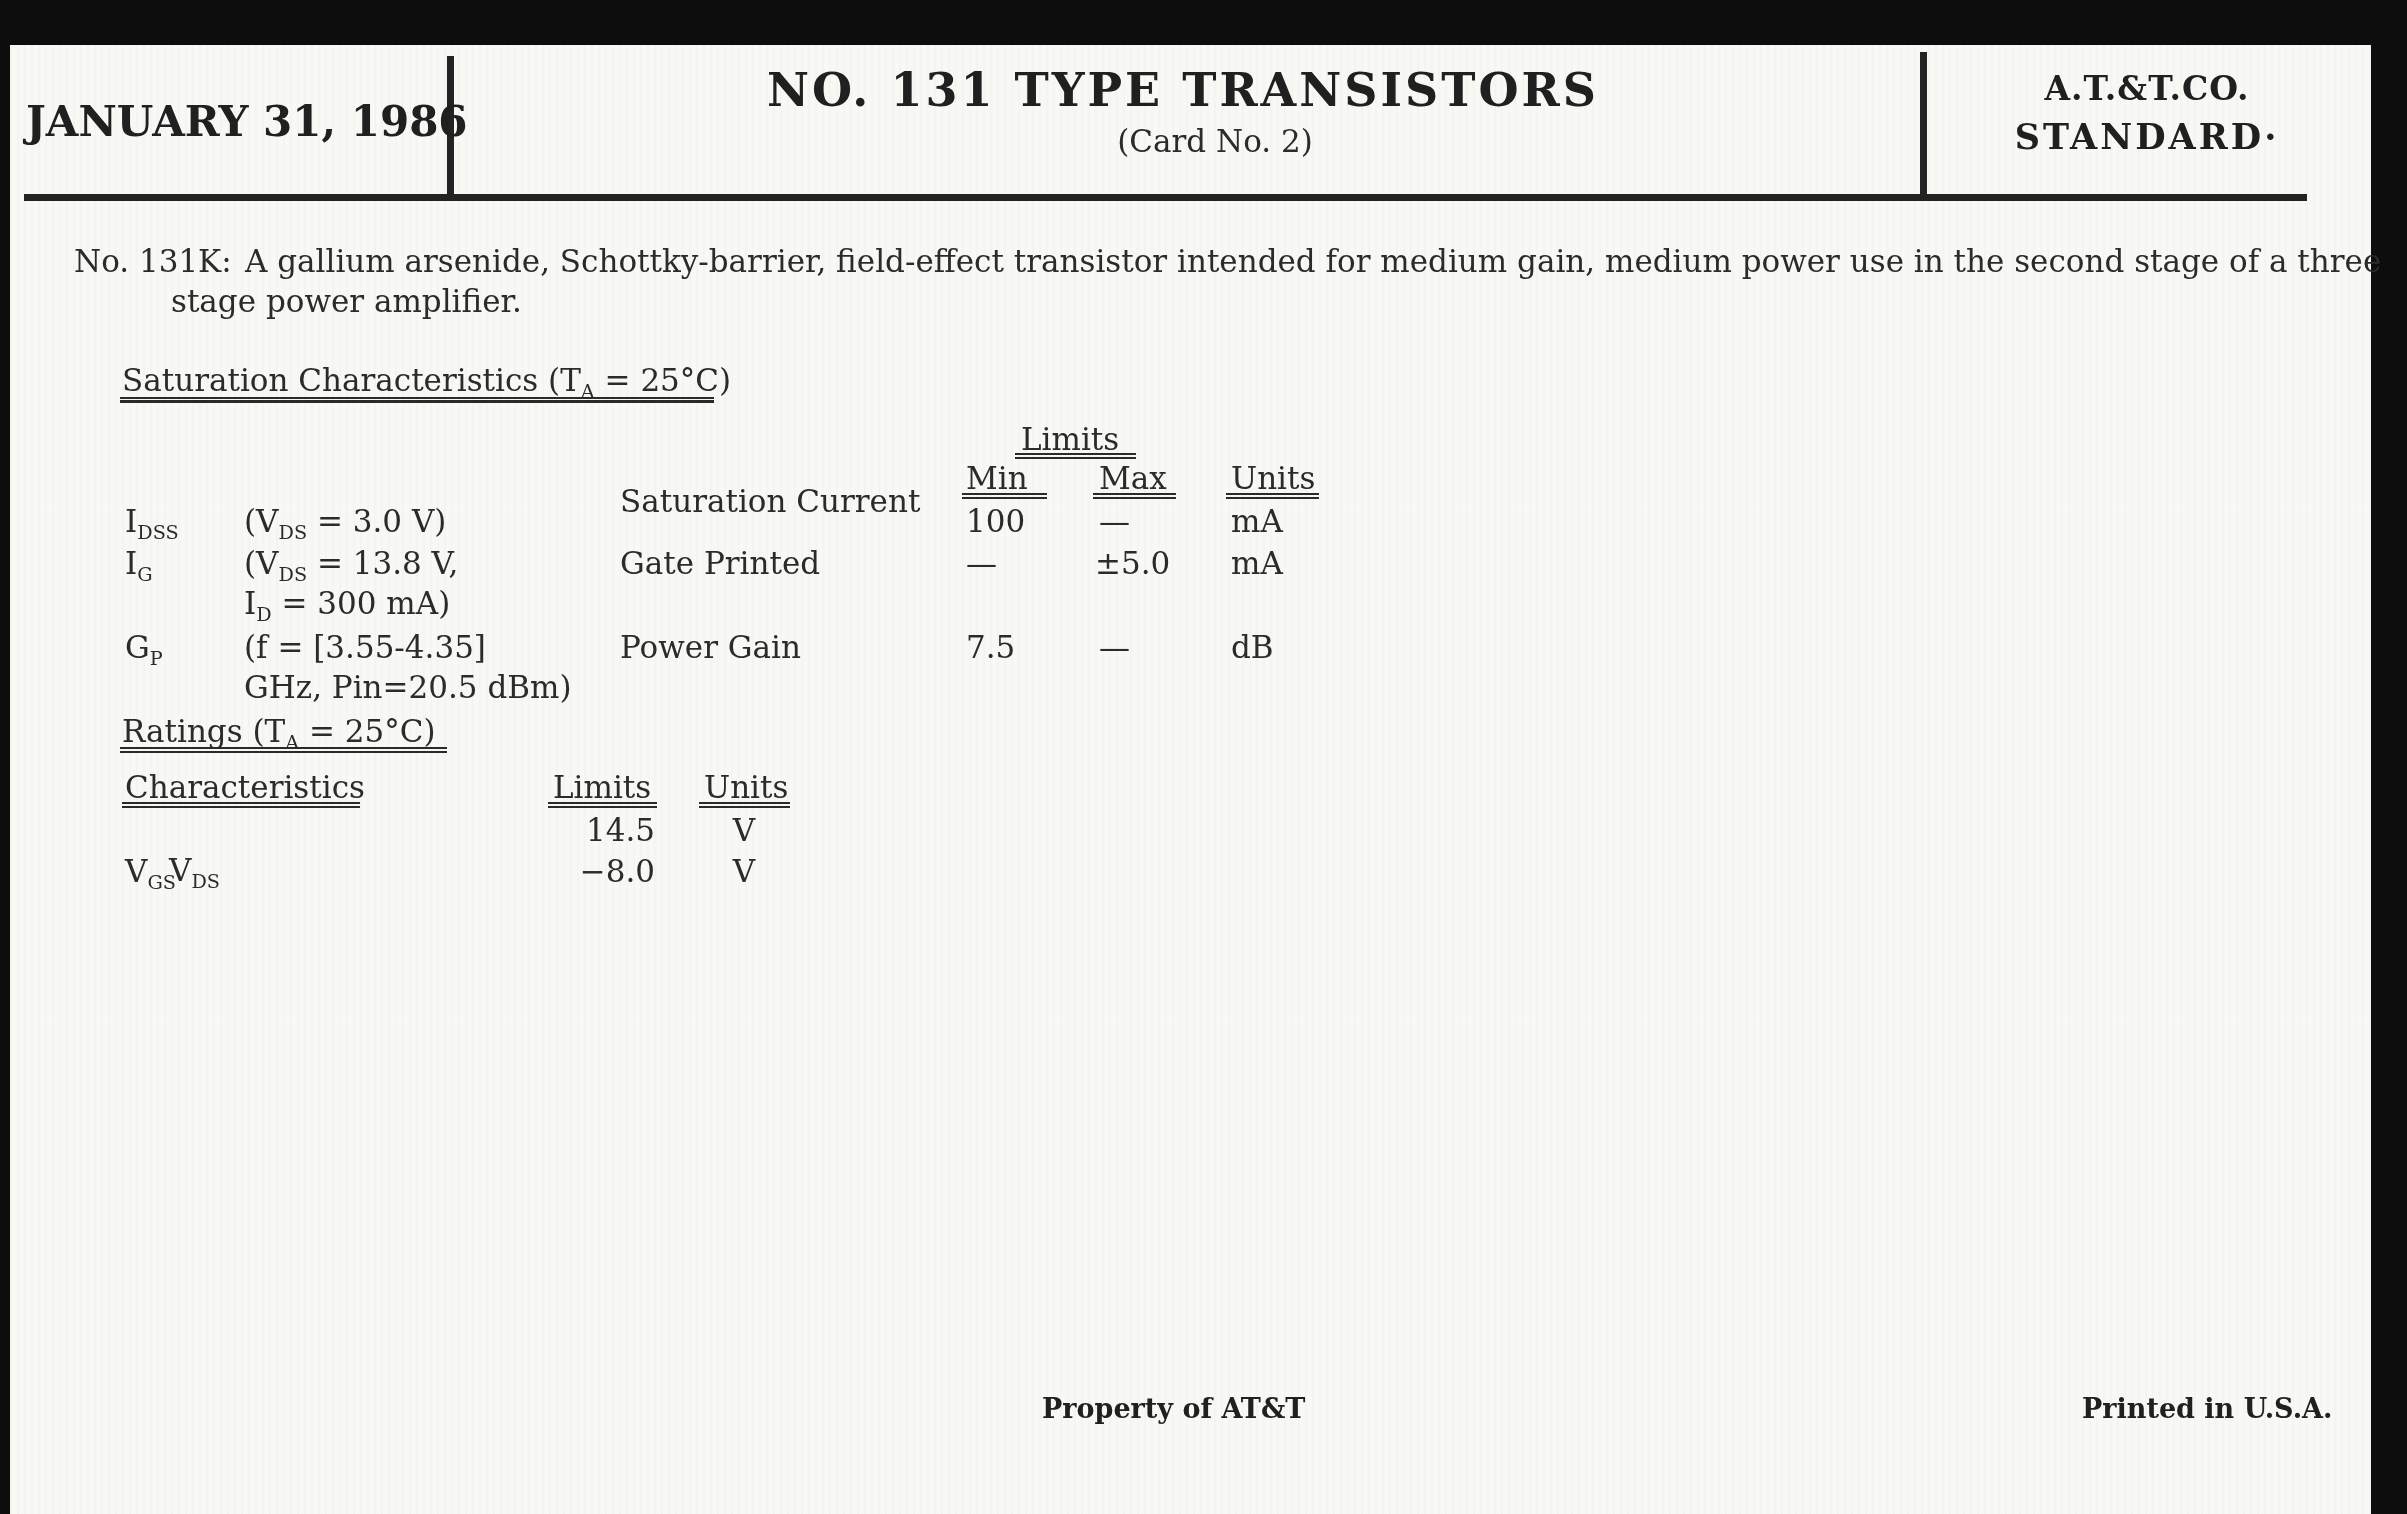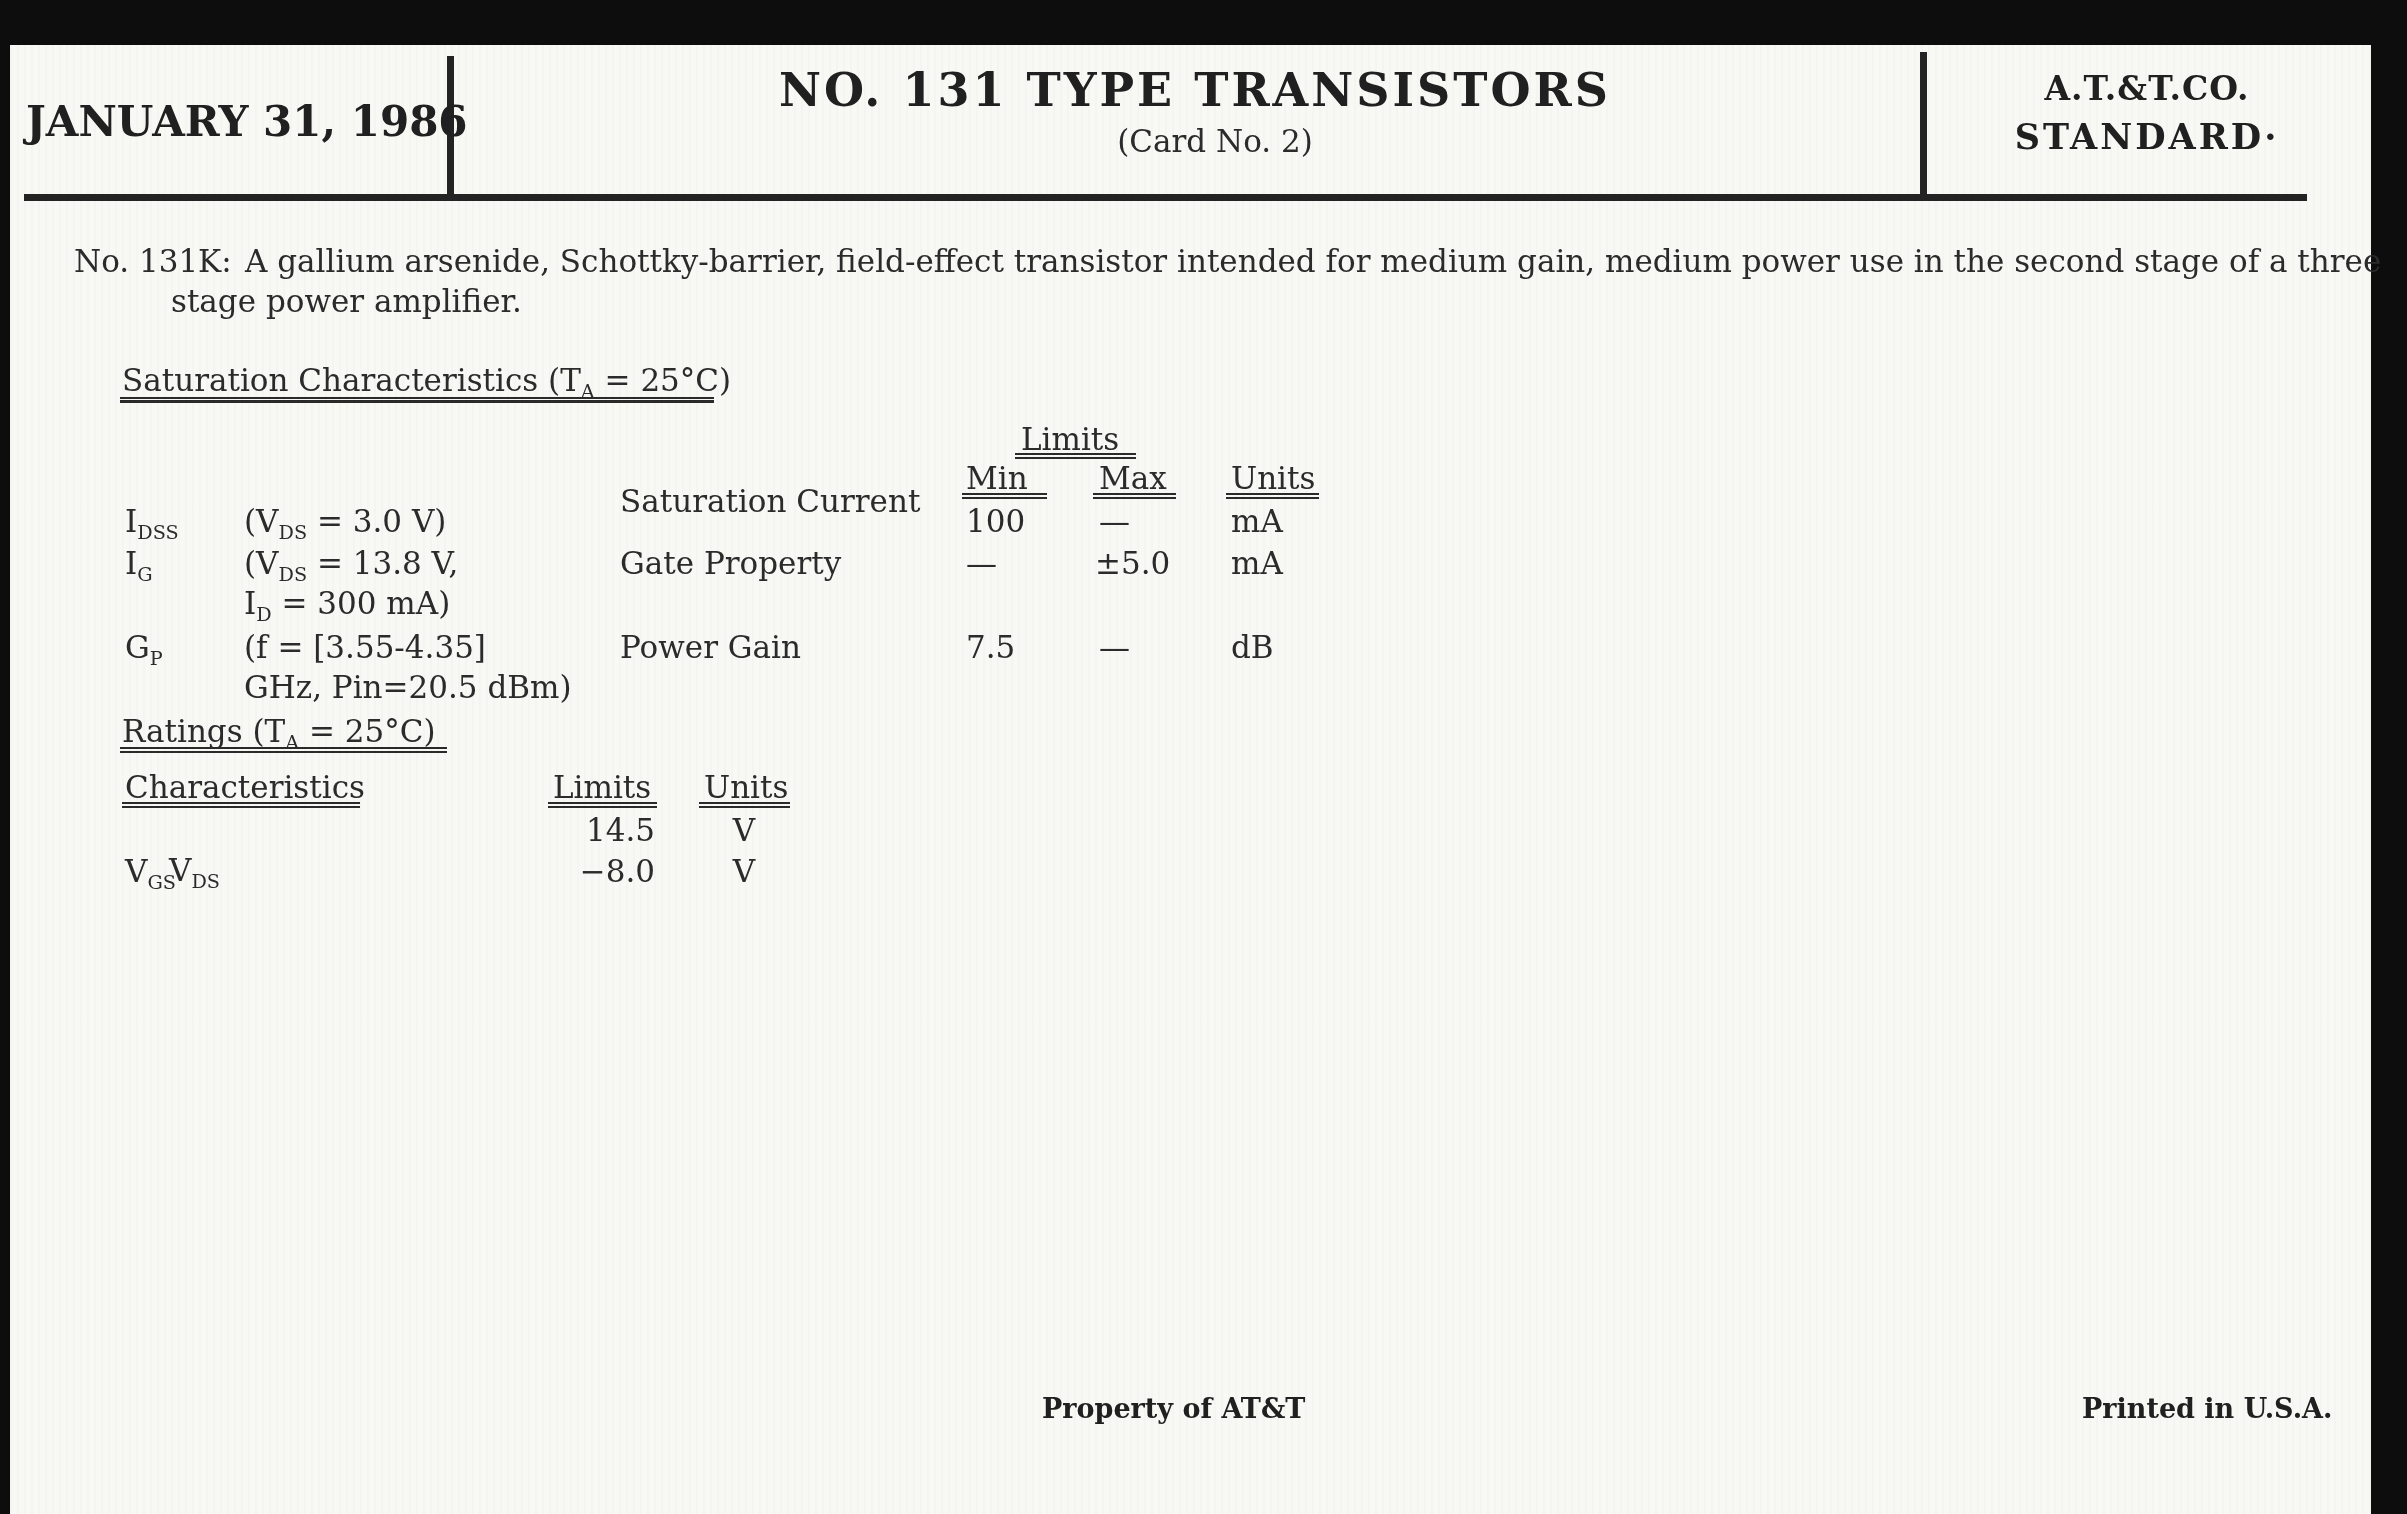--- a/index.html
+++ b/index.html
@@ -34,21 +34,21 @@
 <body>
 
 <div class="canvas">
   <div class="page"></div>
 
   <div class="vline" style="left:447px;top:56px;height:139px;"></div>
   <div class="vline" style="left:1920px;top:52px;height:143px;"></div>
   <div class="hline" style="left:24px;top:194px;width:2283px;"></div>
 
   <div class="t b center" style="left:10px;top:99px;width:438px;font-size:42px;padding-left:16px;">JANUARY 31, 1986</div>
-  <div class="t b center" style="left:447px;top:65px;width:1472px;font-size:46px;letter-spacing:3px;padding-left:12px;">NO. 131 TYPE TRANSISTORS</div>
+  <div class="t b center" style="left:447px;top:65px;width:1472px;font-size:46px;letter-spacing:3px;">NO. 131 TYPE TRANSISTORS</div>
   <div class="t center" style="left:447px;top:124px;width:1536px;font-size:31px;">(Card No. 2)</div>
   <div class="t b center" style="left:1923px;top:71px;width:448px;font-size:33px;letter-spacing:1px;">A.T.&amp;T.CO.</div>
   <div class="t b center" style="left:1923px;top:118px;width:448px;font-size:35px;letter-spacing:3px;">STANDARD·</div>
 
   <div class="t" style="left:74px;top:244px;">No. 131K:</div>
   <div class="t" style="left:245px;top:244px;">A gallium arsenide, Schottky-barrier, field-effect transistor intended for medium gain, medium power use in the second stage of a three</div>
   <div class="t" style="left:171px;top:284px;">stage power amplifier.</div>
 
   <div class="t" style="left:122px;top:363px;"><span>Saturation Characteristics (T</span><sub>A</sub><span> = 25°C)</span></div>
   <div class="rule" style="left:120px;top:397px;width:594px;"></div>
@@ -64,21 +64,21 @@
 
   <div class="t" style="left:125px;top:504px;"><span>I</span><sub>DSS</sub></div>
   <div class="t" style="left:244px;top:504px;"><span>(V</span><sub>DS</sub><span> = 3.0 V)</span></div>
   <div class="t" style="left:620px;top:484px;">Saturation Current</div>
   <div class="t" style="left:966px;top:504px;">100</div>
   <div class="t" style="left:1099px;top:504px;">—</div>
   <div class="t" style="left:1231px;top:504px;">mA</div>
 
   <div class="t" style="left:125px;top:546px;"><span>I</span><sub>G</sub></div>
   <div class="t" style="left:244px;top:546px;"><span>(V</span><sub>DS</sub><span> = 13.8 V,</span></div>
-  <div class="t" style="left:620px;top:546px;">Gate Property</div>
+  <div class="t" style="left:620px;top:546px;">Gate Printed</div>
   <div class="t" style="left:966px;top:546px;">—</div>
   <div class="t" style="left:1095px;top:546px;">±5.0</div>
   <div class="t" style="left:1231px;top:546px;">mA</div>
 
   <div class="t" style="left:244px;top:586px;"><span>I</span><sub>D</sub><span> = 300 mA)</span></div>
 
   <div class="t" style="left:125px;top:630px;"><span>G</span><sub>P</sub></div>
   <div class="t" style="left:244px;top:630px;">(f = [3.55-4.35]</div>
   <div class="t" style="left:620px;top:630px;">Power Gain</div>
   <div class="t" style="left:966px;top:630px;">7.5</div>

